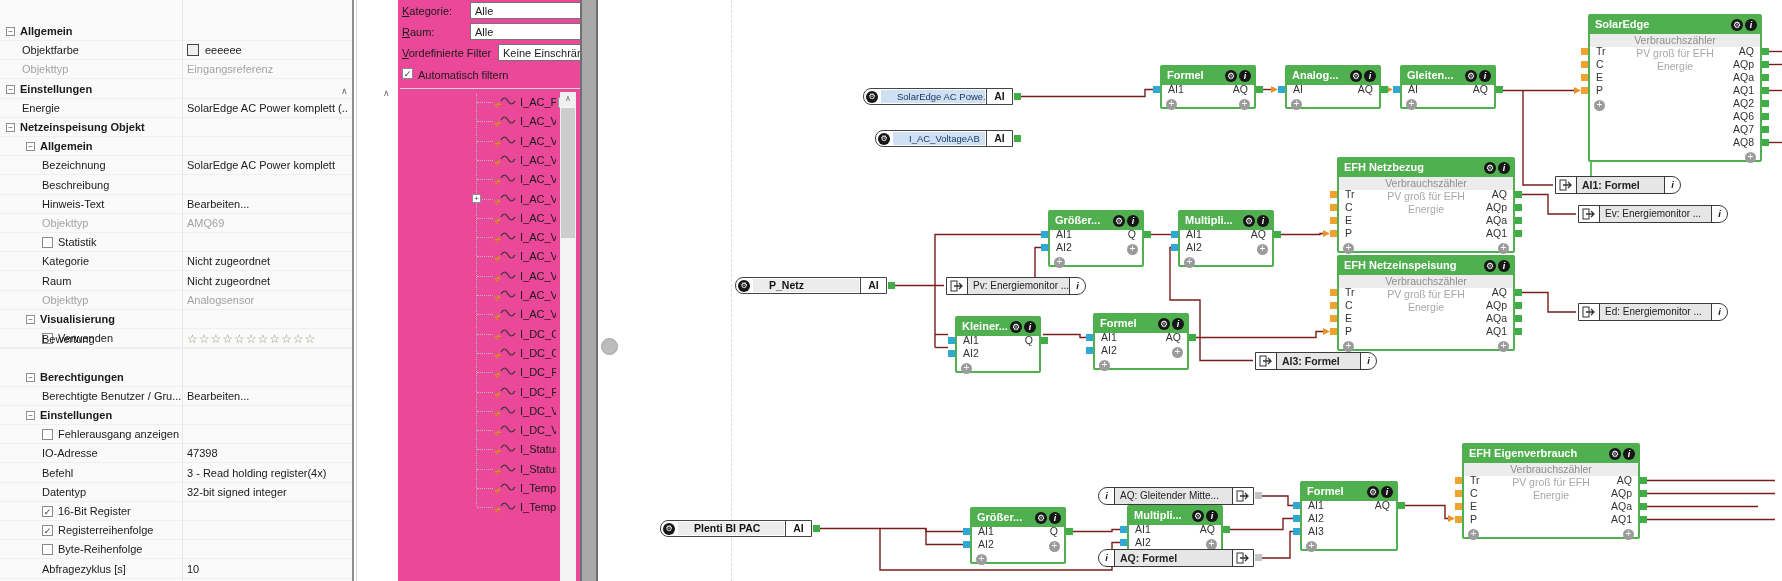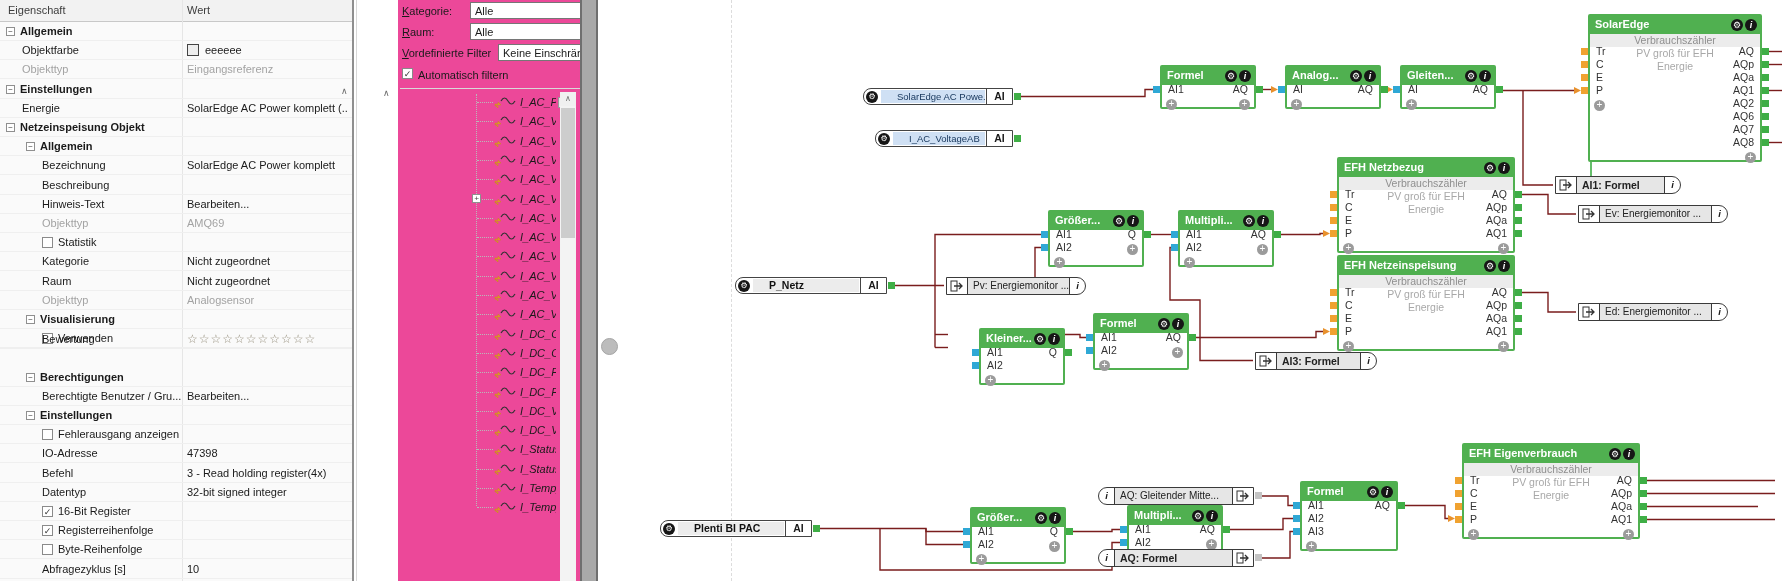--- a/index.html
+++ b/index.html
@@ -31,21 +31,21 @@
 
   
   #fpanel { position:absolute; left:398px; top:0; width:182px; height:581px; background:#ec4899; }
   .flabel { position:absolute; white-space:nowrap; }
   .flabel.ul::first-letter { text-decoration:underline; }
   .dd { position:absolute; height:17px; background:#fff; border:1px solid #767676; }
   .dd .ddtext { position:absolute; left:4px; top:2px; white-space:nowrap; overflow:hidden; right:14px; }
   .dd .ddarr { position:absolute; right:2px; top:3px; font-size:8px; color:#444; }
   .fsep { position:absolute; left:400px; top:88px; width:180px; height:1px; background:#d9d9d9; }
   .treeline { position:absolute; border-left:1px dotted #b9b9b9; }
-  .titem { position:absolute; height:17px; white-space:nowrap;font-style:italic; }
+  .titem { position:absolute; height:17px; white-space:nowrap; }
   .titem .hline { position:absolute; border-top:1px dotted #b9b9b9; top:8px; }
   .titem .tlabel { position:absolute; left:122px; top:2px; width:36px; overflow:hidden; }
   .sineicon { position:absolute; left:96px; top:1px; width:22px; height:15px; }
   .minibox { position:absolute; top:3px; width:11px; height:11px; border:1px solid #9a9a9a; background:#e8e8e8;
     font-size:9px; line-height:9px; text-align:center; color:#333; }
   #tscroll { position:absolute; left:560px; top:92px; width:16px; height:489px; background:#f3f3f3; }
   #tscroll .arr { position:absolute; left:0; top:0; width:16px; height:14px; background:#f0f0f0;
     color:#6d6d6d; font-size:8px; text-align:center; line-height:14px; }
   #tscroll .thumb { position:absolute; left:1px; top:16px; width:14px; height:130px; background:#cdcdcd; }
 
@@ -97,24 +97,20 @@
     font-size:10px; line-height:16px; padding:0 5px; white-space:nowrap; overflow:hidden; color:#222; }
   .refbox .seg-lbl.b { font-weight:bold; font-size:10.5px; }
   .refbox .seg-i { width:15px; font-size:9.5px; font-weight:bold; font-style:italic; text-align:center; line-height:16px; }
   .refbox .stub { position:absolute; right:-9px; top:4px; width:7px; height:7px; background:#c4c4c4; }
 </style>
 </head>
 <body>
 <div id="root">
 
 <div id="pgrid">
-  <div class="hdr">
-    <span style="left:8px">Eigenschaft</span>
-    <span style="left:187px">Wert</span>
-  </div>
   <div class="vdiv"></div>
   <div id="pgrows">
         <div class="pgrow sec" style="top: 22px;">
           <div class="expbox" style="left: 6px;">−</div>
           <div class="lab" style="left: 20px;">Allgemein</div>
         </div>
         <div class="pgrow" style="top: 41.2px;">
           <div class="lab" style="left: 22px;">Objektfarbe</div>
           <div class="swatch"></div>
           <div class="swtext">eeeeee</div>
@@ -624,21 +620,21 @@
         <div class="circ info" style="right: 3px;">i</div>
         <div class="plab" style="left: 6px; top: 16px;">AI1</div>
         <div class="conn" style="left: -9px; top: 19px; background: rgb(47, 168, 213);"></div>
         <div class="plab" style="left: 6px; top: 29px;">AI2</div>
         <div class="conn" style="left: -9px; top: 32px; background: rgb(47, 168, 213);"></div>
         <div class="plab" style="right: 6px; top: 16px;">AQ</div>
         <div class="conn" style="right: -9px; top: 19px; background: rgb(63, 174, 70);"></div>
         <div class="plus" style="left: 4px; top: 45px;">+</div>
         <div class="plus" style="right: 4px; top: 32px;">+</div>
       </div>
-      <div class="fb" style="left: 955px; top: 328px; width: 86px; height: 57px; margin-left: 24px;">
+      <div class="fb" style="left: 955px; top: 316px; width: 86px; height: 57px;">
         <div class="fbh">Kleiner...</div>
         <div class="circ gear" style="right: 17px;">⚙</div>
         <div class="circ info" style="right: 3px;">i</div>
         <div class="plab" style="left: 6px; top: 16px;">AI1</div>
         <div class="conn" style="left: -9px; top: 19px; background: rgb(47, 168, 213);"></div>
         <div class="plab" style="left: 6px; top: 29px;">AI2</div>
         <div class="conn" style="left: -9px; top: 32px; background: rgb(47, 168, 213);"></div>
         <div class="plab" style="right: 6px; top: 16px;">Q</div>
         <div class="conn" style="right: -9px; top: 19px; background: rgb(63, 174, 70);"></div>
         <div class="plus" style="left: 4px; top: 45px;">+</div>

